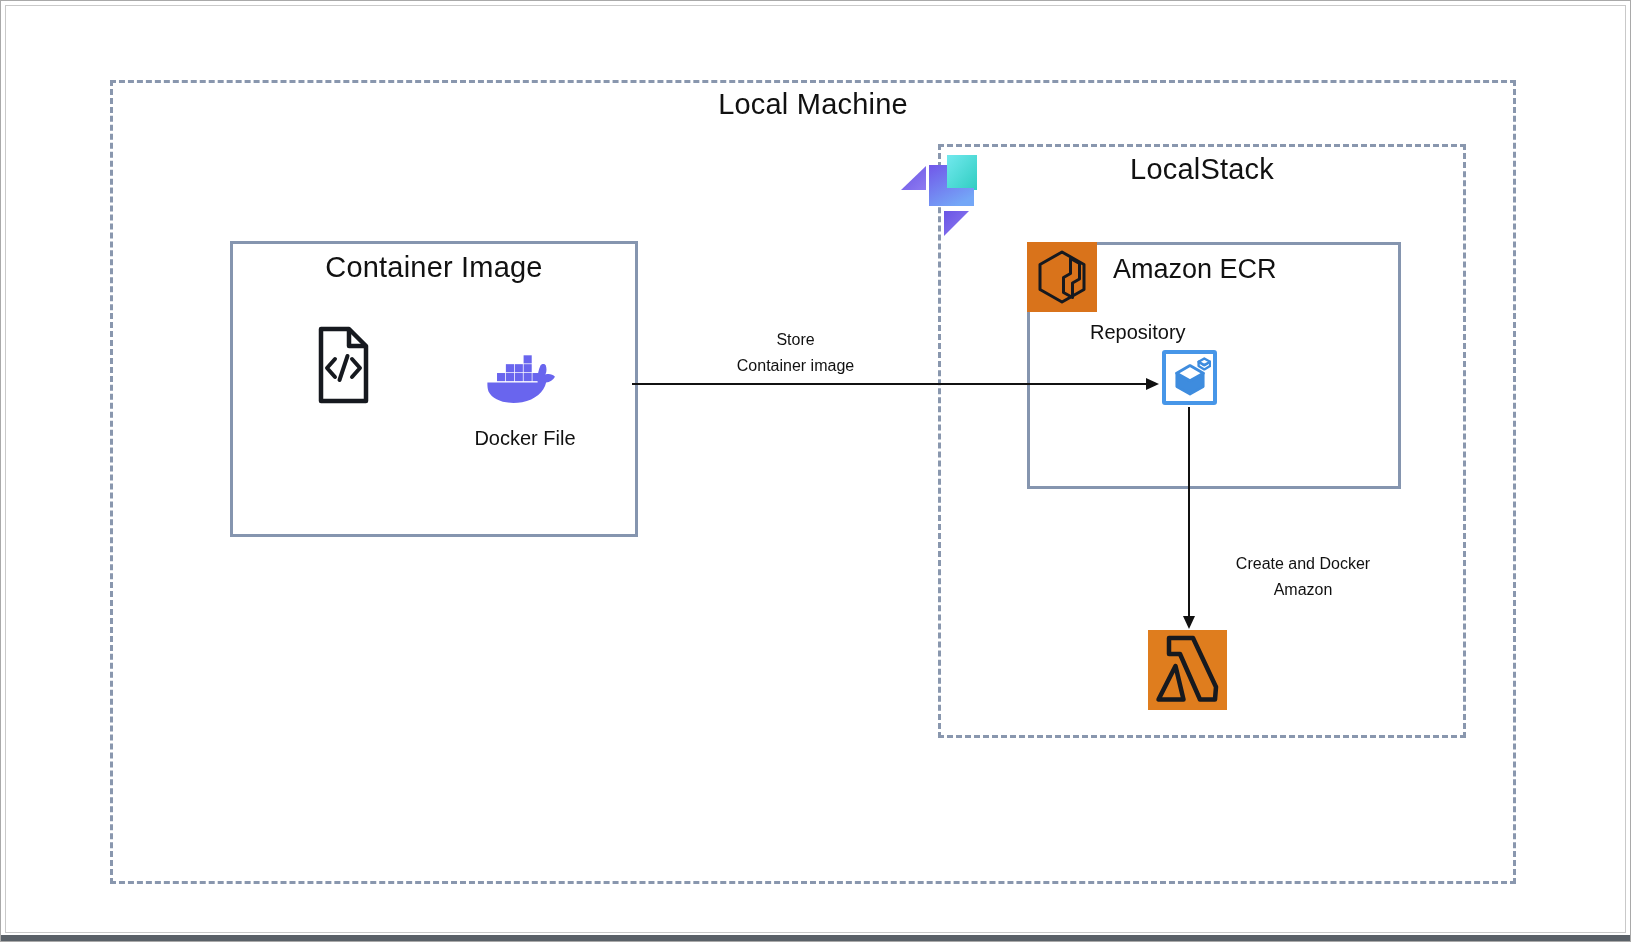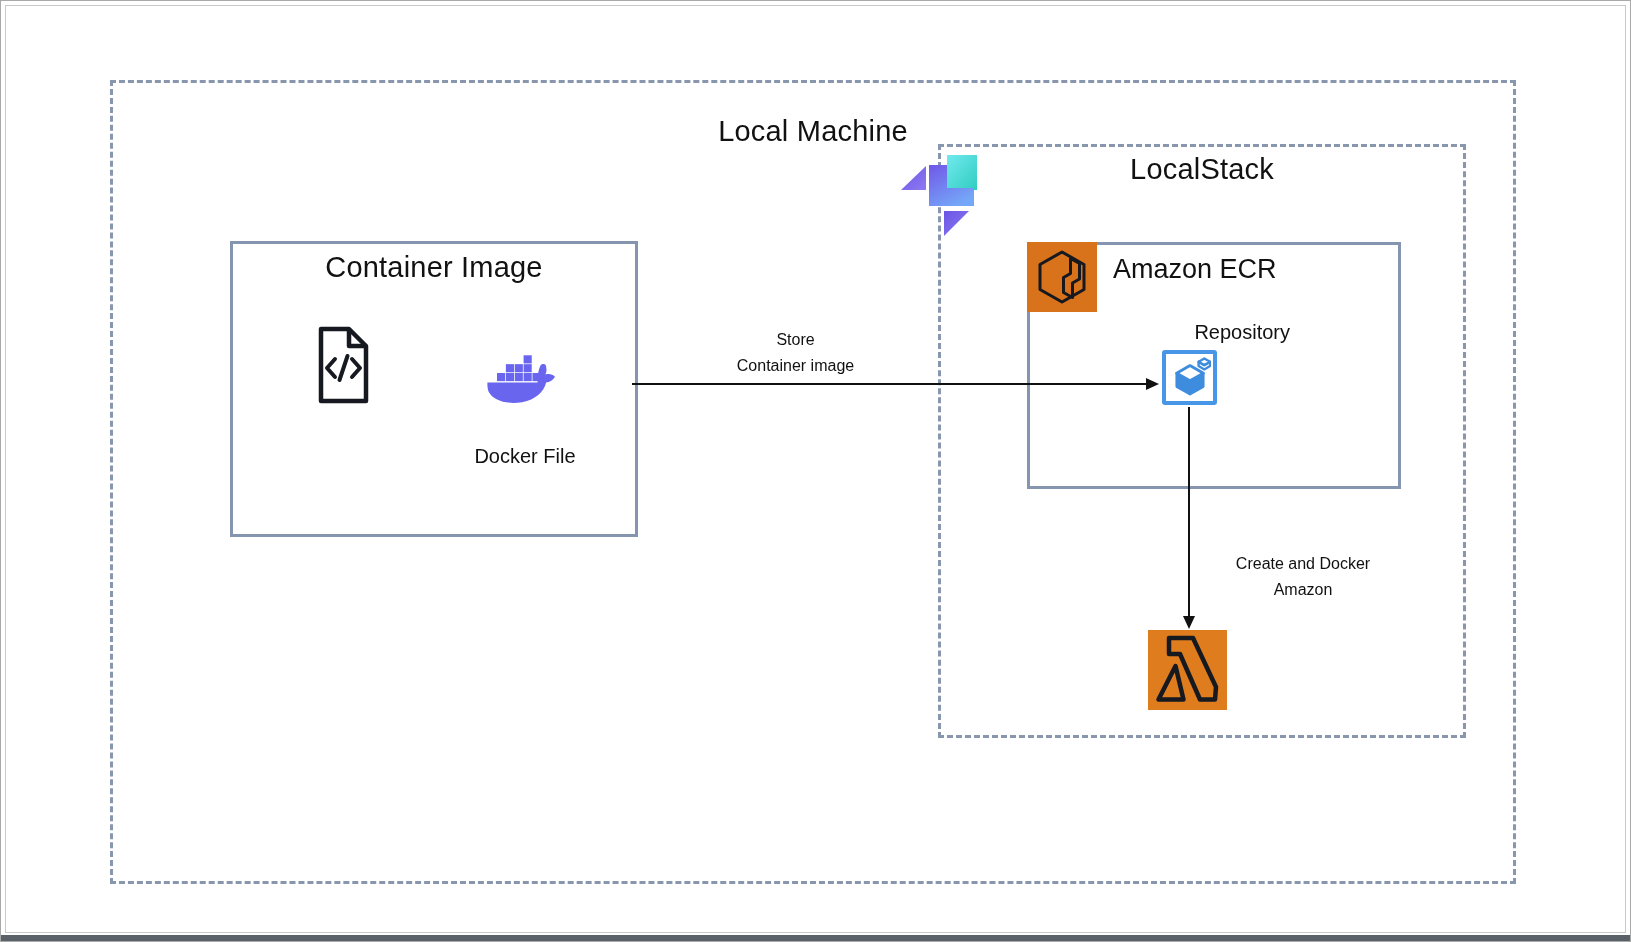--- a/index.html
+++ b/index.html
@@ -10,39 +10,39 @@
   }
   .outer-frame{position:absolute;inset:0;border:1px solid #a9a9a9;pointer-events:none;}
   .inner-frame{position:absolute;left:5px;top:5px;right:5px;bottom:9px;border:1px solid #c9c9c9;pointer-events:none;}
   .bottom-strip{position:absolute;left:1px;right:1px;bottom:1px;height:6px;background:var(--chrome-strip,#5A6168);}
 
   .dashed-box{position:absolute;border:3px dashed var(--border-dashed,#8997AE);background:transparent;}
   .solid-box{position:absolute;border:3px solid var(--border-solid,#8595AF);background:#fff;}
   .box-title{position:absolute;left:0;right:0;text-align:center;font-size:29px;letter-spacing:.2px;}
 
   .lm-box{left:110px;top:80px;width:1400px;height:798px;}
-  .lm-title{top:5px;margin-top:27px;}
+  .lm-title{top:5px;}
 
   .ci-box{left:230px;top:241px;width:402px;height:290px;}
   .ci-title{top:7px;}
   .code-icon{position:absolute;left:82px;top:82px;width:56px;height:78px;}
   .docker-icon{position:absolute;left:233px;top:97px;width:96px;height:67px;}
   .item-label{position:absolute;font-size:20px;line-height:23px;text-align:center;}
   .code-label{left:15px;top:183px;width:190px;}
-  .docker-label{left:212px;top:183px;width:160px;margin-top:18px;}
+  .docker-label{left:212px;top:183px;width:160px;}
 
   .ls-box{left:938px;top:144px;width:522px;height:588px;}
   .ls-title{top:6px;}
   .ls-logo{position:absolute;left:899px;top:153px;width:79px;height:85px;z-index:4;}
 
   .ecr-box{left:1027px;top:242px;width:320px;height:241px;padding-left:48px;}
   .ecr-icon{position:absolute;left:-3px;top:-3px;width:70px;height:70px;background:var(--ecr-orange,#D9731B);}
   .ecr-icon svg{position:absolute;inset:0;}
   .ecr-title{position:absolute;left:83px;top:9px;font-size:27px;}
-  .repo-label{position:absolute;left:60px;top:76px;width:200px;text-align:right;font-size:20px;}
+  .repo-label{position:absolute;left:60px;top:76px;width:200px;text-align:left;font-size:20px;}
   .repo-icon{position:absolute;left:132px;top:105px;width:55px;height:55px;box-sizing:border-box;
              border:4px solid var(--repo-border-blue,#4796E8);border-radius:3px;background:#fff;
              display:flex;align-items:center;justify-content:center;}
 
   .lambda-icon{position:absolute;left:1148px;top:630px;width:79px;height:80px;background:var(--lambda-orange,#DF7D1E);}
 
   .arrow-line-h{position:absolute;height:2px;background:var(--arrow-black,#111);z-index:5;}
   .arrow-line-v{position:absolute;width:2px;background:var(--arrow-black,#111);z-index:5;}
   .arrowhead-right{position:absolute;width:0;height:0;z-index:5;
     border-top:6.5px solid transparent;border-bottom:6.5px solid transparent;

